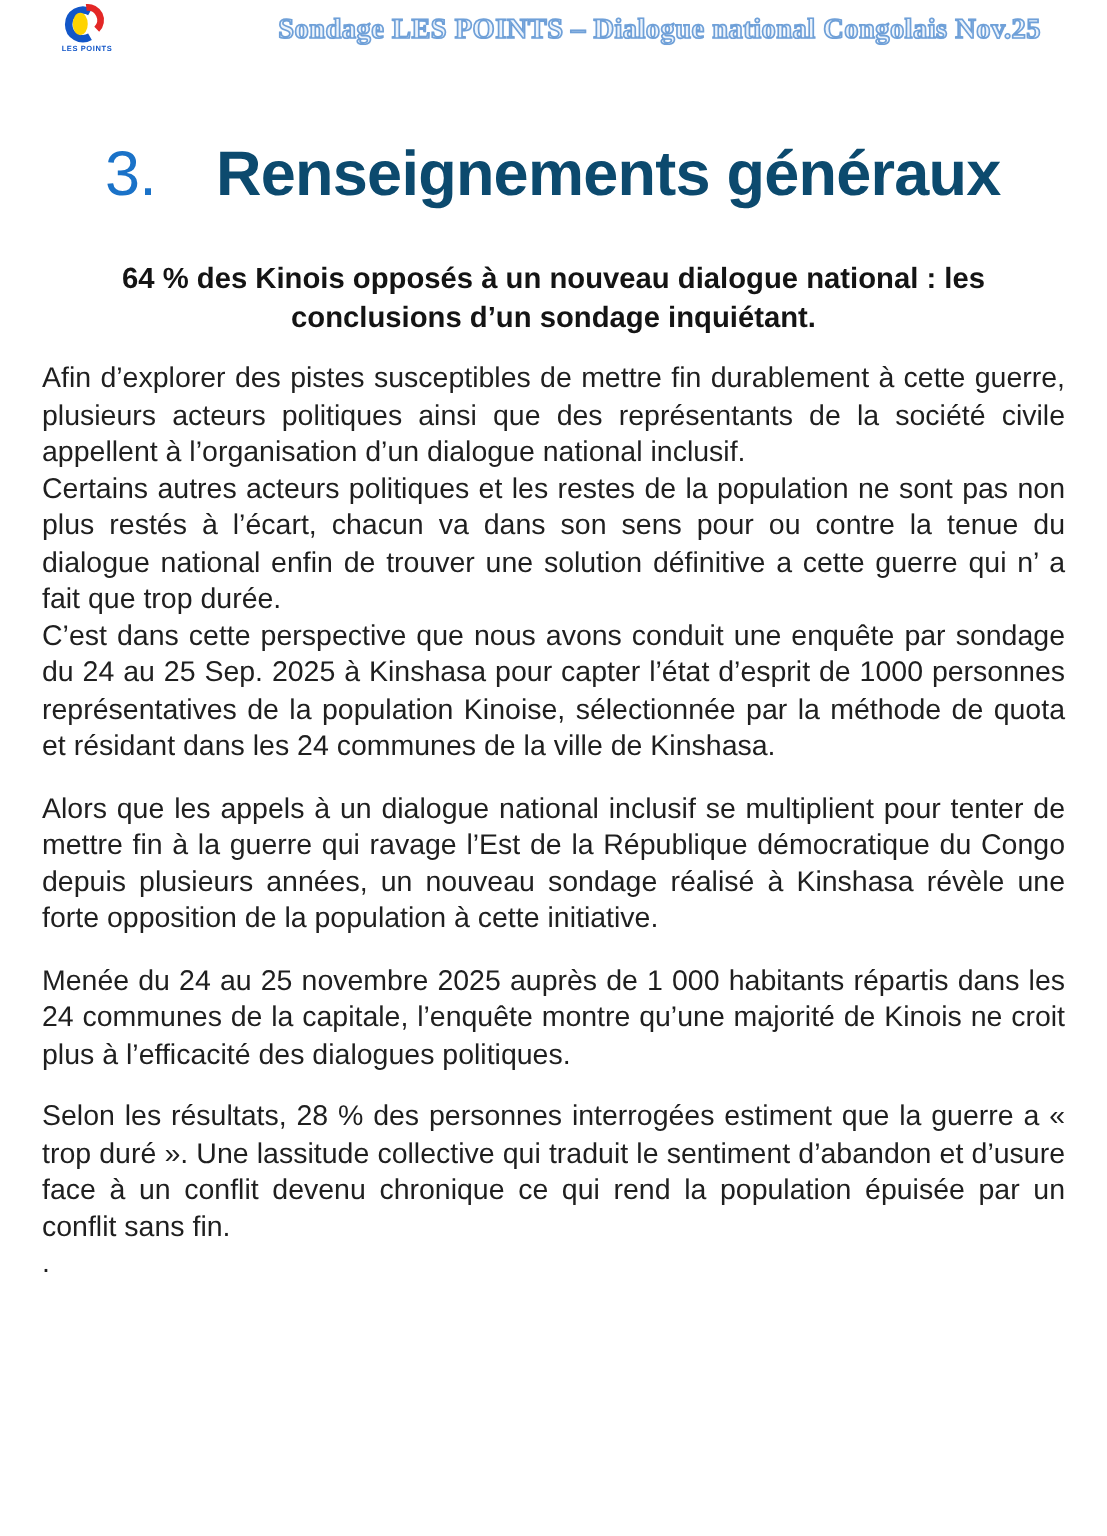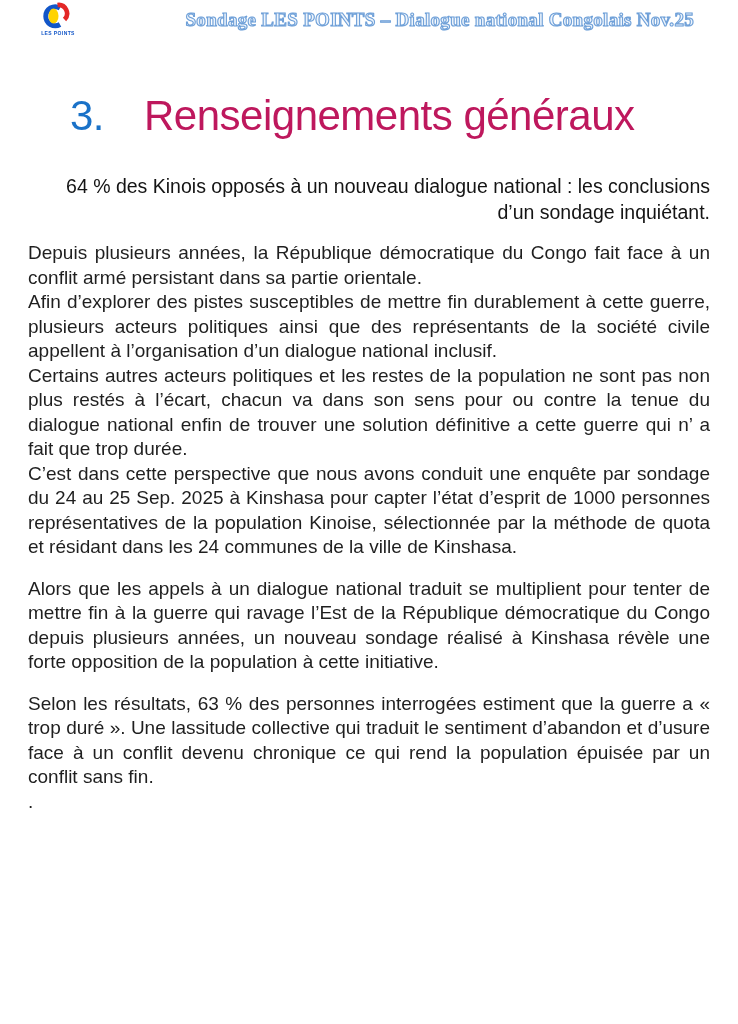--- a/index.html
+++ b/index.html
@@ -34,30 +34,30 @@
     white-space:nowrap;
   }
 
   
   .sec-heading {
     position:absolute; top:90px; left:70px;
     margin:0; display:flex; align-items:baseline;
     font-size:42px; line-height:52px; letter-spacing:-0.5px;
   }
   .sec-num { font-weight:400; color:#1a72c8; margin-right:40px; }
-  .sec-title { font-weight:normal; color:#be185d; }
+  .sec-title { font-weight:bold; color:#0c4a6e; }
 
   
   .content {
     position:absolute; top:174px; left:28px; width:682px;
   }
   .subheading {
     margin:0 0 16px 0;
-    font-size:19.5px; font-weight:normal; line-height:25.5px;
-    color:#141414; text-align:right;
+    font-size:19.5px; font-weight:bold; line-height:25.5px;
+    color:#141414; text-align:center;
   }
   .content p {
     margin:0;
     font-size:19px; line-height:24.5px;
     text-align:justify;
     color:#1f1f1f;
   }
   .content p.gap { margin-top:17px; }
 </style>
 </head>
@@ -78,22 +78,22 @@
   </div>
 
   <h1 class="sec-heading">
     <span class="sec-num">3.</span>
     <span class="sec-title">Renseignements généraux</span>
   </h1>
 
   <div class="content">
     <h2 class="subheading">64 % des Kinois opposés à un nouveau dialogue national : les conclusions d’un sondage inquiétant.</h2>
 
-    <p>Depuis plusieurs années, la République démocratique du Congo fait face à un conflit armé persistant dans sa partie orientale.</p>
     <p>Afin d’explorer des pistes susceptibles de mettre fin durablement à cette guerre, plusieurs acteurs politiques ainsi que des représentants de la société civile appellent à l’organisation d’un dialogue national inclusif.</p>
     <p>Certains autres acteurs politiques et les restes de la population ne sont pas non plus restés à l’écart, chacun va dans son sens pour ou contre la tenue du dialogue national enfin de trouver une solution définitive a cette guerre qui n’ a fait que trop durée.</p>
     <p>C’est dans cette perspective que nous avons  conduit une enquête par sondage du 24 au 25 Sep. 2025 à Kinshasa   pour capter l’état d’esprit de 1000 personnes représentatives de la population Kinoise, sélectionnée par la méthode de quota et  résidant dans les 24 communes de la  ville de Kinshasa.</p>
-    <p class="gap">Alors que les appels à un dialogue national traduit se multiplient pour tenter de mettre fin à la guerre qui ravage l’Est de la République démocratique du Congo depuis plusieurs années, un nouveau sondage réalisé à Kinshasa révèle une forte opposition de la population à cette initiative.</p>
-    <p class="gap">Selon les résultats, 63 % des personnes interrogées estiment que la guerre a « trop duré ». Une lassitude collective qui traduit le sentiment d’abandon et d’usure face à un conflit devenu chronique ce qui rend la population épuisée par un conflit sans fin.</p>
+    <p class="gap">Alors que les appels à un dialogue national inclusif se multiplient pour tenter de mettre fin à la guerre qui ravage l’Est de la République démocratique du Congo depuis plusieurs années, un nouveau sondage réalisé à Kinshasa révèle une forte opposition de la population à cette initiative.</p>
+    <p class="gap">Menée du 24 au 25 novembre 2025 auprès de 1 000 habitants répartis dans les 24 communes de la capitale, l’enquête montre qu’une majorité de Kinois ne croit plus à l’efficacité des dialogues politiques.</p>
+    <p class="gap">Selon les résultats, 28 % des personnes interrogées estiment que la guerre a « trop duré ». Une lassitude collective qui traduit le sentiment d’abandon et d’usure face à un conflit devenu chronique ce qui rend la population épuisée par un conflit sans fin.</p>
     <p>.</p>
   </div>
 
 </div>
 
 </body></html>

